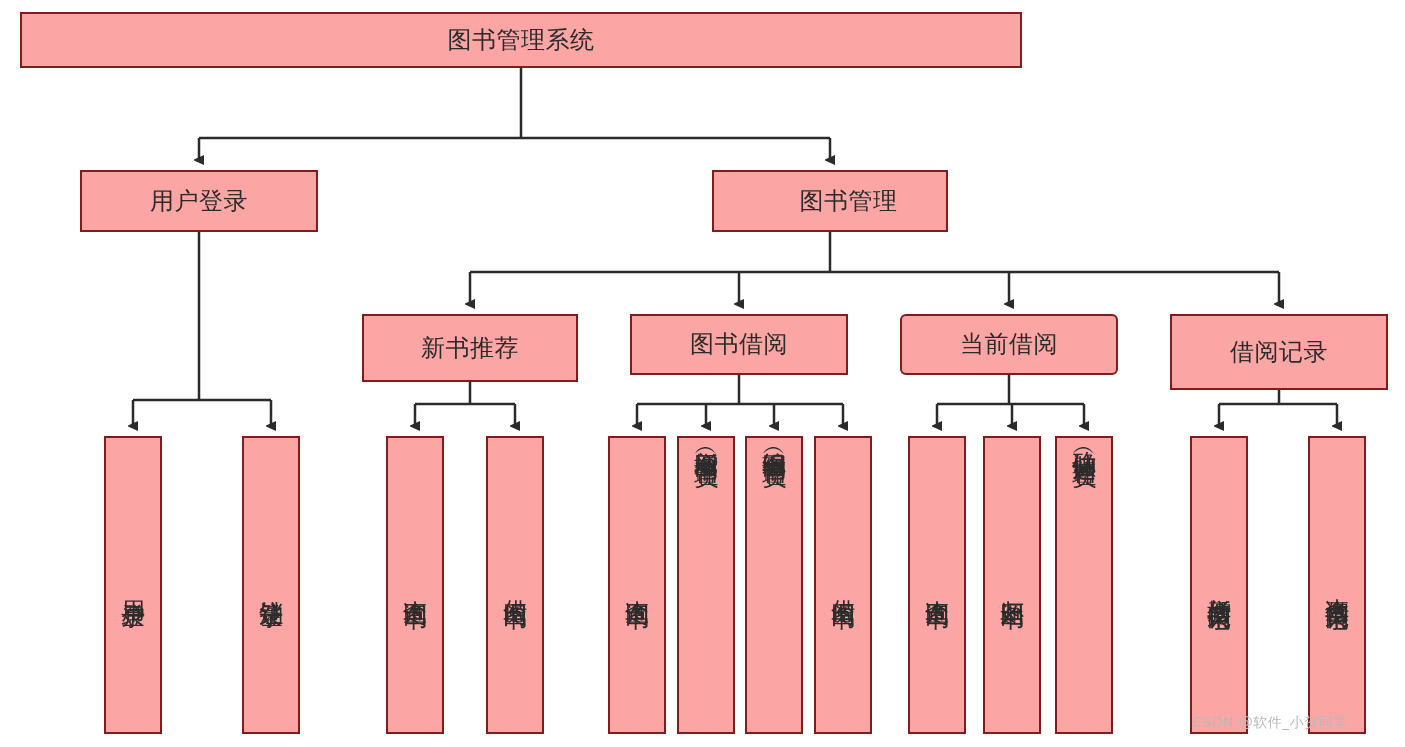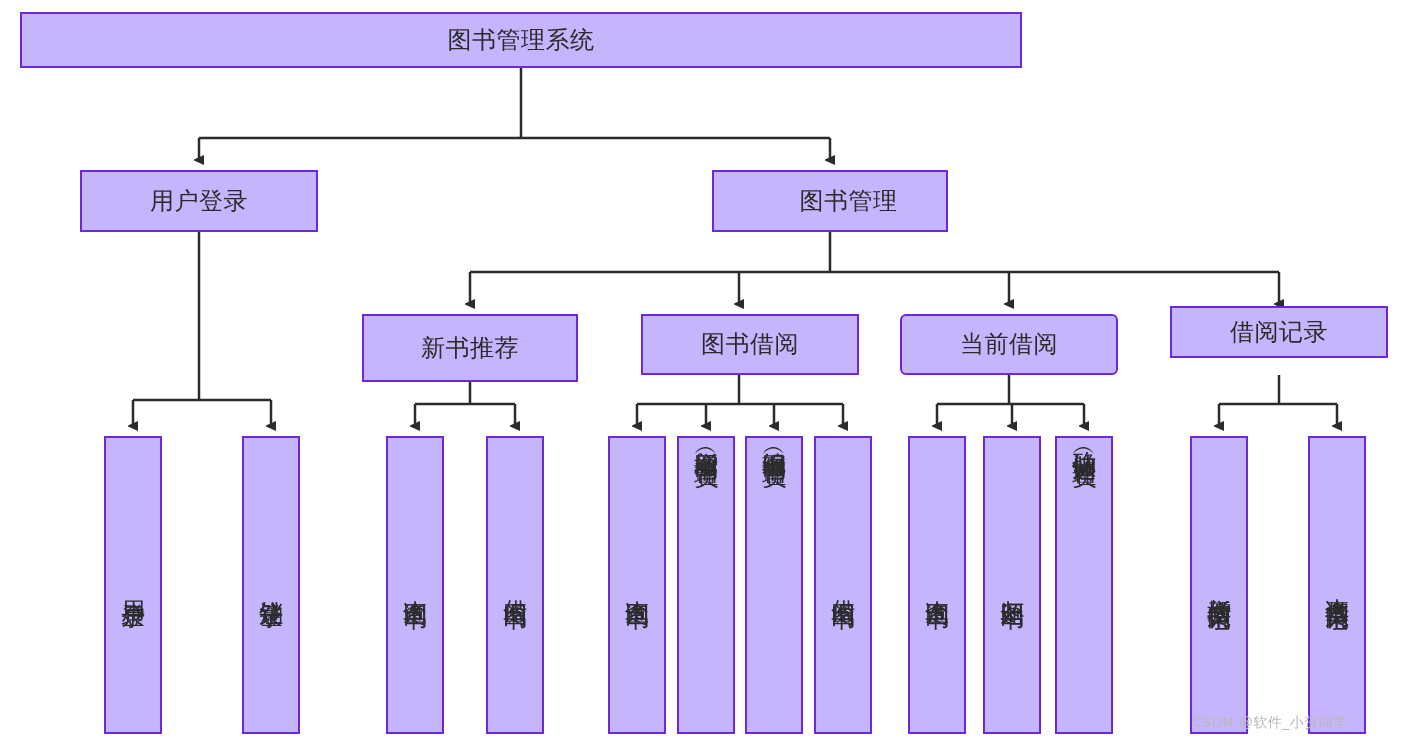--- a/index.html
+++ b/index.html
@@ -23,22 +23,22 @@
     position: absolute;
     left: 0;
     top: 0;
     width: 1405px;
     height: 747px;
     pointer-events: none;
   }
   .node {
     position: absolute;
     box-sizing: border-box;
-    background: #c4b5fd;
-    border: 2px solid #6d28d9;
+    background: #fca5a5;
+    border: 2px solid #7f1d1d;
     display: flex;
     align-items: center;
     justify-content: center;
     overflow: visible;
   }
   .node-label {
     color: #2b2b2b;
     text-align: center;
     line-height: 1.18;
     white-space: nowrap;
@@ -132,27 +132,27 @@
   <div class="node horizontal" style="left:80px; top:170px; width:238px; height:62px;">
     <span class="node-label">用户登录</span>
   </div>
   <div class="node horizontal" style="left:712px; top:170px; width:236px; height:62px;padding-left:37px;">
     <span class="node-label">图书管理</span>
   </div>
 
   <div class="node horizontal" style="left:362px; top:314px; width:216px; height:68px;">
     <span class="node-label">新书推荐</span>
   </div>
-  <div class="node horizontal" style="left:630px; top:314px; width:218px; height:61px;margin-left:11px;">
+  <div class="node horizontal" style="left:630px; top:314px; width:218px; height:61px;">
     <span class="node-label">图书借阅</span>
   </div>
   <div class="node horizontal" style="left:900px; top:314px; width:218px; height:61px;border-radius:6px;">
     <span class="node-label">当前借阅</span>
   </div>
-  <div class="node horizontal" style="left:1170px; top:306px; width:218px; height:52px;">
+  <div class="node horizontal" style="left:1170px; top:314px; width:218px; height:76px;">
     <span class="node-label">借阅记录</span>
   </div>
 
   <div class="node vertical" style="left:104px; top:436px; width:58px; height:298px;">
     <span class="node-label">用户登录</span>
   </div>
   <div class="node vertical" style="left:242px; top:436px; width:58px; height:298px;">
     <span class="node-label">注销登录</span>
   </div>
 

